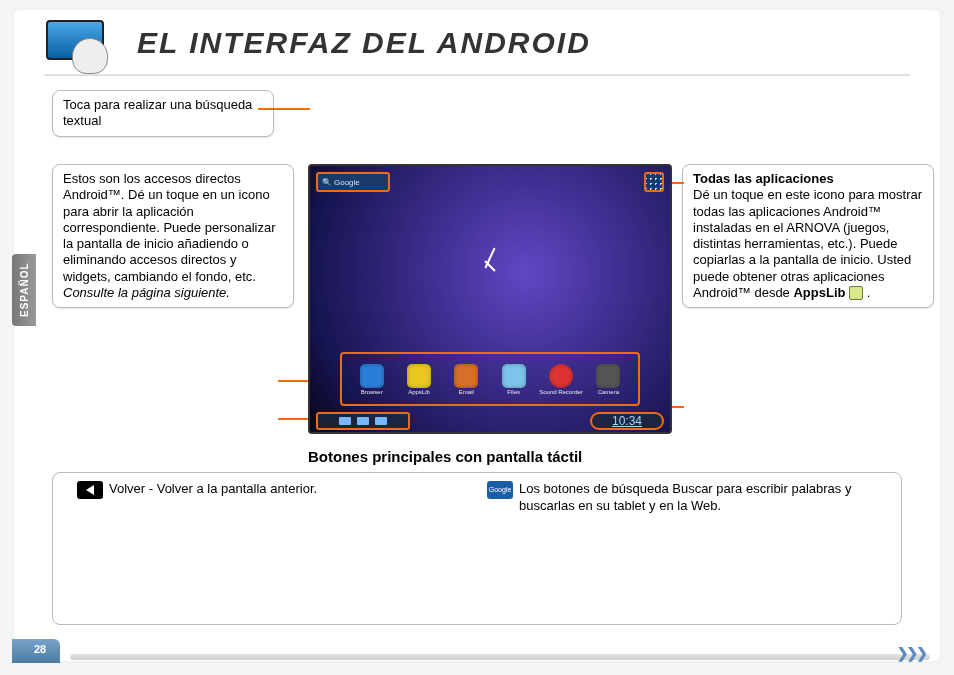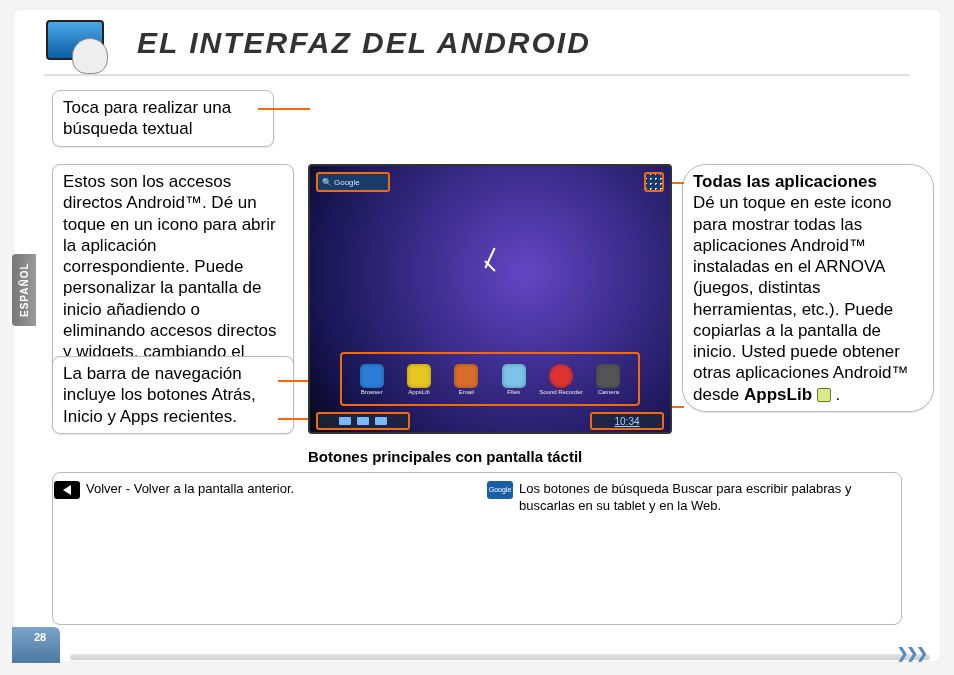--- a/index.html
+++ b/index.html
@@ -69,33 +69,33 @@
     letter-spacing: 1px;
   }
 
   
   .box {
     position: absolute;
     background: #fff;
     border: 1px solid #bbb;
     border-radius: 8px;
     padding: 6px 10px;
-    font-size: 17px;
+    font-size: 13px;
     line-height: 1.25;
     box-shadow: 0 1px 2px rgba(0,0,0,0.1);
   }
   .box b, .box .bold { font-weight: bold; }
   .box .italic { font-style: italic; }
 
   
   .box-search { left: 40px; top: 82px; width: 200px; }
   .box-intro  { left: 288px; top: 82px; width: 610px; }
   .box-shortcuts { left: 40px; top: 156px; width: 220px; }
   .box-nav { left: 40px; top: 348px; width: 220px; }
-  .box-allapps { left: 670px; top: 156px; width: 230px; border-radius: 24px; }
+  .box-allapps { left: 670px; top: 156px; width: 230px; }
   .box-status  { left: 670px; top: 378px; width: 230px; }
 
   
   .device {
     position: absolute;
     left: 296px; top: 156px;
     width: 360px; height: 266px;
     background: radial-gradient(circle at 60% 40%, #6246c4 0%, #3b2c8a 40%, #161450 80%, #050516 100%);
     border: 2px solid #333;
     border-radius: 4px;
@@ -152,39 +152,39 @@
     position: absolute; left: 6px; right: 6px; bottom: 4px; height: 16px;
     display: flex; justify-content: space-between;
   }
   .statusbar .navbtns {
     border: 2px solid #f26a0a; border-radius: 3px;
     width: 90px; height: 14px; background: rgba(30,40,60,0.8);
     display:flex; gap:6px; align-items:center; justify-content:center;
   }
   .statusbar .navbtns span { width:12px;height:8px;background:#79b8ff;border-radius:1px; }
   .statusbar .systray {
-    border: 2px solid #f26a0a; border-radius: 3px;
+    border: 2px solid #f26a0a; border-radius: 9px;
     width: 70px; height: 14px; background: rgba(30,40,60,0.8);
-    font-size: 10px; color:#9fd4ff; display:flex; align-items:center; justify-content:center;text-decoration:underline;
+    font-size: 12px; color:#9fd4ff; display:flex; align-items:center; justify-content:center;text-decoration:underline;
   }
 
   
   .connector {
     position: absolute; background: #f26a0a; height: 2px;
   }
 
   
   .section-title {
     position: absolute; left: 296px; top: 440px;
     font-weight: bold; font-size: 15px;
   }
   .bottom-box {
     position: absolute; left: 40px; right: 40px; top: 464px; bottom: 38px;
     background: #fff; border: 1px solid #bbb; border-radius: 8px;
-    padding: 8px 1px;
+    padding: 8px 24px;
     font-size: 13px; line-height: 1.3;
     display: flex; gap: 20px;
   }
   .col { flex: 1; }
   .kv { display: flex; gap: 6px; margin-bottom: 6px; }
   .kv .ico {
     flex: 0 0 26px; height: 18px;
     background: #000; border-radius: 3px;
     display:flex;align-items:center;justify-content:center;
   }
@@ -202,21 +202,21 @@
       linear-gradient(#2a64c8,#2a64c8) 0 7px/7px 5px no-repeat,
       linear-gradient(#2a64c8,#2a64c8) 9px 7px/7px 5px no-repeat;
   }
   .kv .txt { flex: 1; }
 
   
   .pagenum {
     position: absolute; left: 0; bottom: 0;
     background: linear-gradient(#7aa3c9,#4c7aa3);
     color: #fff; font-size: 11px; font-weight: bold;
-    padding: 4px 14px 20px 22px;
+    padding: 4px 14px 8px 22px;
     border-radius: 0 6px 0 0;
   }
   .footer-stripe {
     position: absolute; left: 58px; right: 12px; bottom: 3px; height: 6px;
     background: linear-gradient(#e4e4e4,#d0d0d0); border-radius: 3px;
   }
   .footer-arrows {
     position: absolute; right: 16px; bottom: 2px;
     color: #5a8bbd; font-size: 14px; letter-spacing: -2px; font-weight: bold;
   }
@@ -242,21 +242,20 @@
   <div class="lang-tab">ESPAÑOL</div>
 
 
   <div class="box box-search">Toca para realizar una búsqueda textual</div>
 
   <div class="box box-shortcuts">
     <span>Estos son los accesos directos Android™. Dé un toque en un icono para abrir la aplicación correspondiente. Puede personalizar la pantalla de inicio añadiendo o eliminando accesos directos y widgets, cambiando el fondo, etc. </span>
     <span class="italic">Consulte la página siguiente.</span>
   </div>
 
-  <div class="box box-nav">La barra de navegación incluye los botones Atrás, Inicio y Apps recientes.</div>
 
   <div class="box box-allapps">
     <div class="bold">Todas las aplicaciones</div>
     <span>Dé un toque en este icono para mostrar todas las aplicaciones Android™ instaladas en el ARNOVA (juegos, distintas herramientas, etc.). Puede copiarlas a la pantalla de inicio. Usted puede obtener otras aplicaciones Android™ desde </span>
     <b>AppsLib</b>
     <span class="appslib-icon"></span> .
   </div>
 
 
   <div class="connector" style="left:246px;top:100px;width:52px"></div>

